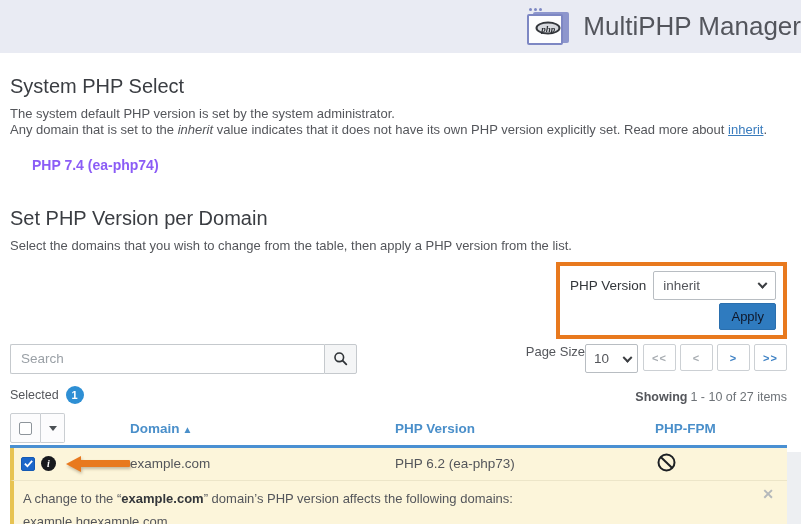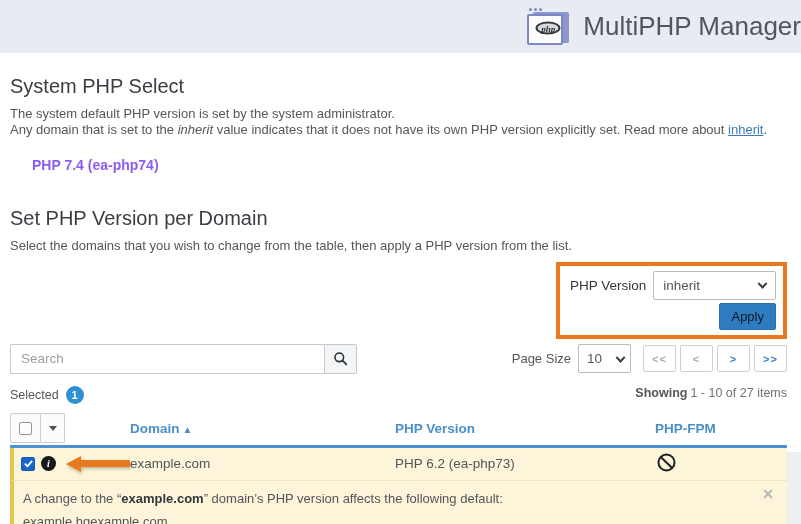--- a/index.html
+++ b/index.html
@@ -48,28 +48,28 @@
   .apply-btn { background:#2f7bbf; color:#0f172a; border:1px solid #2a6fae; border-radius:2px;
     font:13px "Liberation Sans","DejaVu Sans",sans-serif; padding:5px 11px; cursor:pointer; }
   
   .toolbar { display:flex; justify-content:space-between; align-items:center; margin-top:5px; }
   .search-group { display:flex; }
   .search-input { width:314px; height:30px; border:1px solid #c5c9cd; border-right:none;
     border-radius:2px 0 0 2px; padding:0 10px; font:13.5px "Liberation Sans","DejaVu Sans",sans-serif; color:#54565b; }
   .search-input::placeholder { color:#9aa0a6; opacity:1; }
   .search-btn { width:33px; height:30px; border:1px solid #c5c9cd; background:#f4f5f6;
     border-radius:0 2px 2px 0; display:flex; align-items:center; justify-content:center; cursor:pointer; }
-  .page-controls { display:flex; align-items:center; gap:7px; }
+  .page-controls { display:flex; align-items:flex-start; }
   .ps-label { color:#54565b; font-size:13px; }
   .pager { display:flex; gap:4px; margin-left:5px; }
   .pg { min-width:33px; height:27px; border:1px solid #ccd0d4; background:#fff; border-radius:2px;
     font:700 11px "Liberation Sans","DejaVu Sans",sans-serif; color:#3d81c4; letter-spacing:1px; cursor:pointer; }
   .pg.disabled { color:#a7acb1; cursor:default; }
   
-  .selected-row { display:flex; justify-content:space-between; align-items:flex-start; margin-top:12px; }
+  .selected-row { display:flex; justify-content:space-between; align-items:flex-end; margin-top:12px; }
   .sel-left { display:flex; align-items:center; font-size:12.5px; color:#54565b; }
   .badge { width:18px; height:18px; border-radius:50%; background:#2e8fd4; color:#fff;
     font:700 11px/18px "Liberation Sans","DejaVu Sans",sans-serif; text-align:center; margin-left:7px; }
   .showing { font-size:12.5px; color:#6e7378; }
   .showing b { color:#54565b;margin-left:24px; }
   .rng { margin-left:3px; }
   
   .thead { display:flex; align-items:center; margin-top:8px; height:33px; }
   .col-check { width:120px; }
   .col-domain { width:265px; }
@@ -224,20 +224,20 @@
       <svg width="19" height="19" viewBox="0 0 19 19">
         <circle cx="9.5" cy="9.5" r="8" fill="none" stroke="#1d2024" stroke-width="2"></circle>
         <line x1="4" y1="4.2" x2="15.2" y2="15" stroke="#1d2024" stroke-width="2"></line>
       </svg>
     </div>
   </div>
 
   <div class="notice">
     <button class="close">✕</button>
     <p class="n1">
-      <span>A change to the “</span><b>example.com</b><span>” domain’s PHP version affects the following default:</span>
+      <span>A change to the “</span><b>example.com</b><span>” domain’s PHP version affects the following domains:</span>
     </p>
     <p class="n2">example.hgexample.com</p>
   </div>
 
 </main>
 
 <div class="edge-strip"></div>
 
 </body></html>

